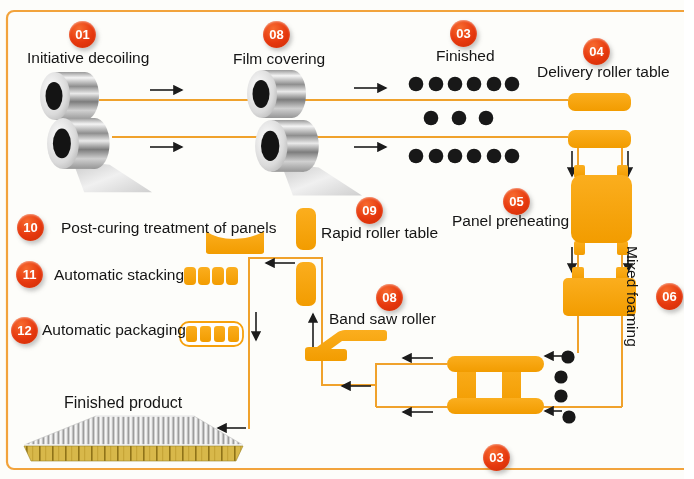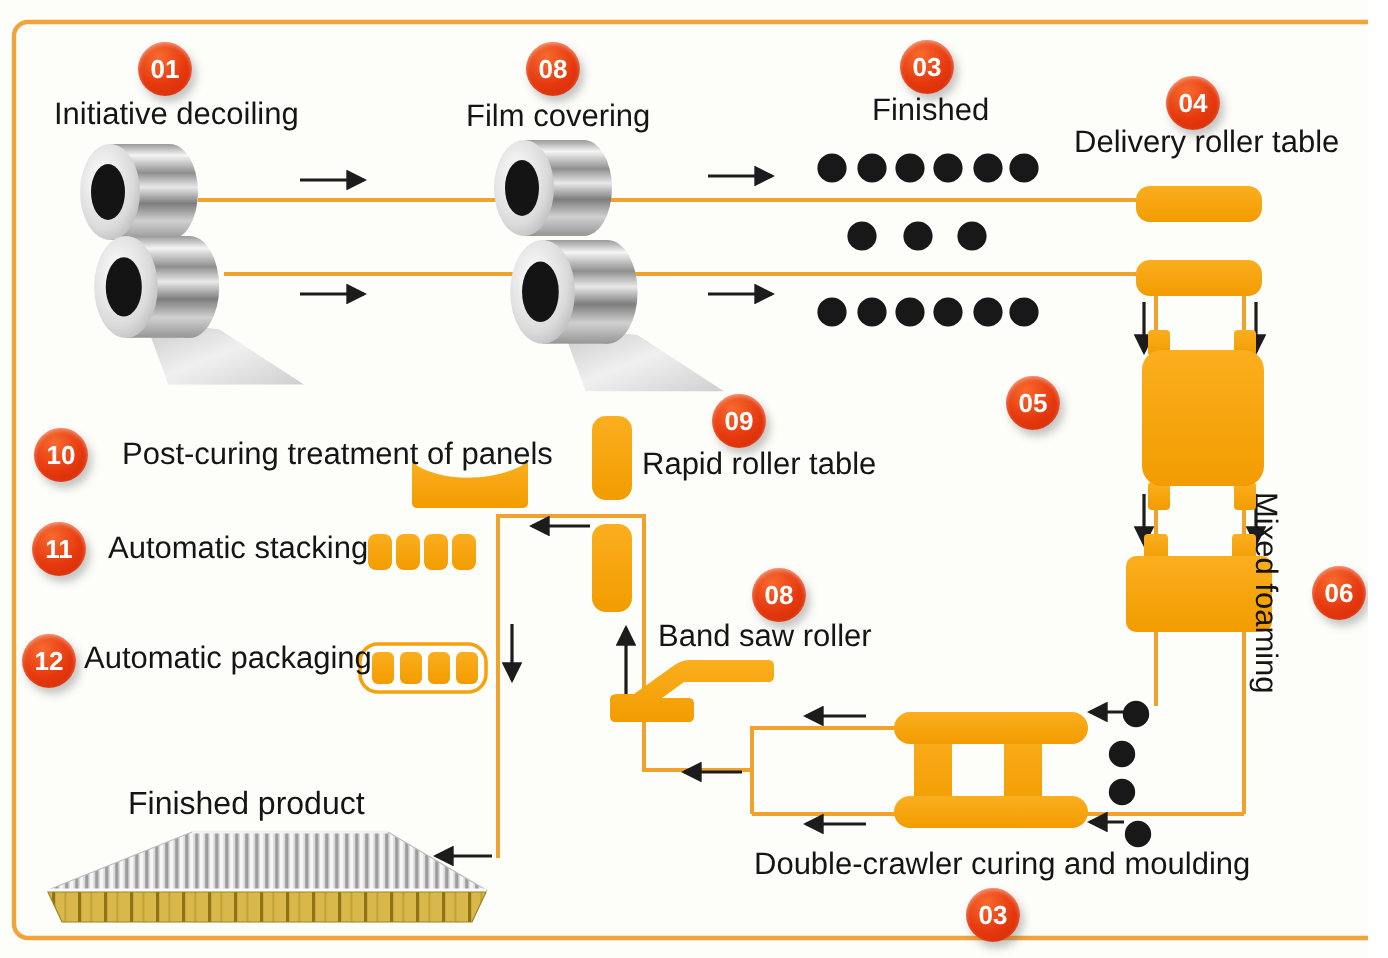--- a/index.html
+++ b/index.html
@@ -219,22 +219,22 @@
   <div class="badge" style="left:376px;top:284px"><span>08</span></div>
   <div class="badge" style="left:356px;top:197px"><span>09</span></div>
   <div class="badge" style="left:17px;top:214px"><span>10</span></div>
   <div class="badge" style="left:16px;top:261px"><span>11</span></div>
   <div class="badge" style="left:11px;top:317px"><span>12</span></div>
 
   <div class="lbl" style="left:27px;top:49px">Initiative decoiling</div>
   <div class="lbl" style="left:233px;top:50px">Film covering</div>
   <div class="lbl" style="left:436px;top:47px">Finished</div>
   <div class="lbl" style="left:537px;top:63px">Delivery roller table</div>
+  <div class="lbl" style="left:452px;top:212px">Panel preheating</div>
   <div class="lbl vertical" style="left:624px;top:246px;height:112px">Mixed foaming</div>
-  <div class="lbl" style="left:377px;top:424px">Double-crawler curing and moulding</div>
   <div class="lbl" style="left:329px;top:310px">Band saw roller</div>
   <div class="lbl" style="left:321px;top:224px">Rapid roller table</div>
   <div class="lbl" style="left:61px;top:219px">Post-curing treatment of panels</div>
   <div class="lbl" style="left:54px;top:266px">Automatic stacking</div>
   <div class="lbl" style="left:42px;top:321px">Automatic packaging</div>
   <div class="lbl big" style="left:64px;top:394px">Finished product</div>
 
 </div>
 
 </body></html>

